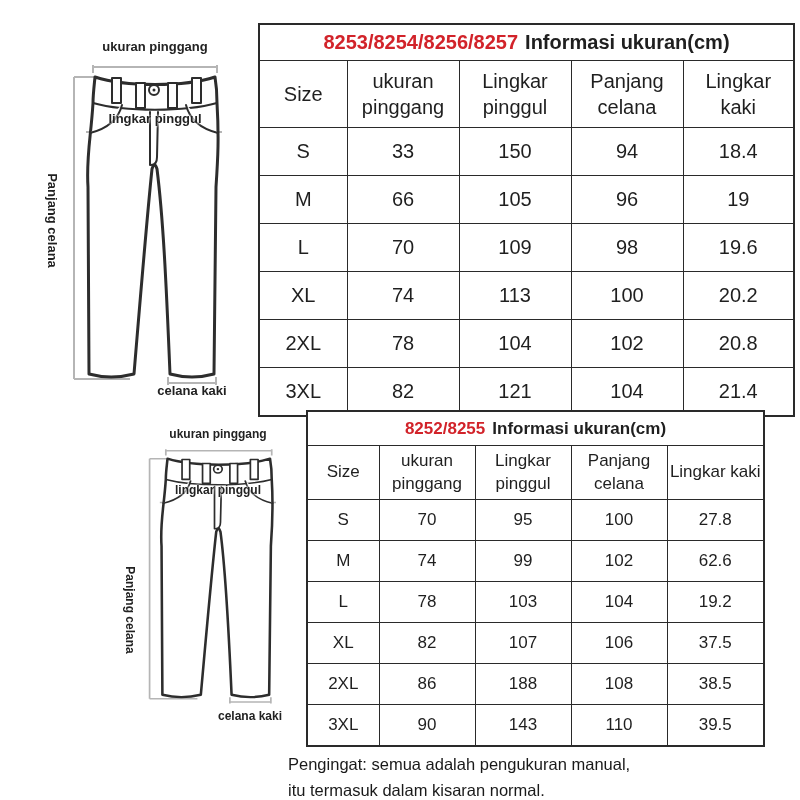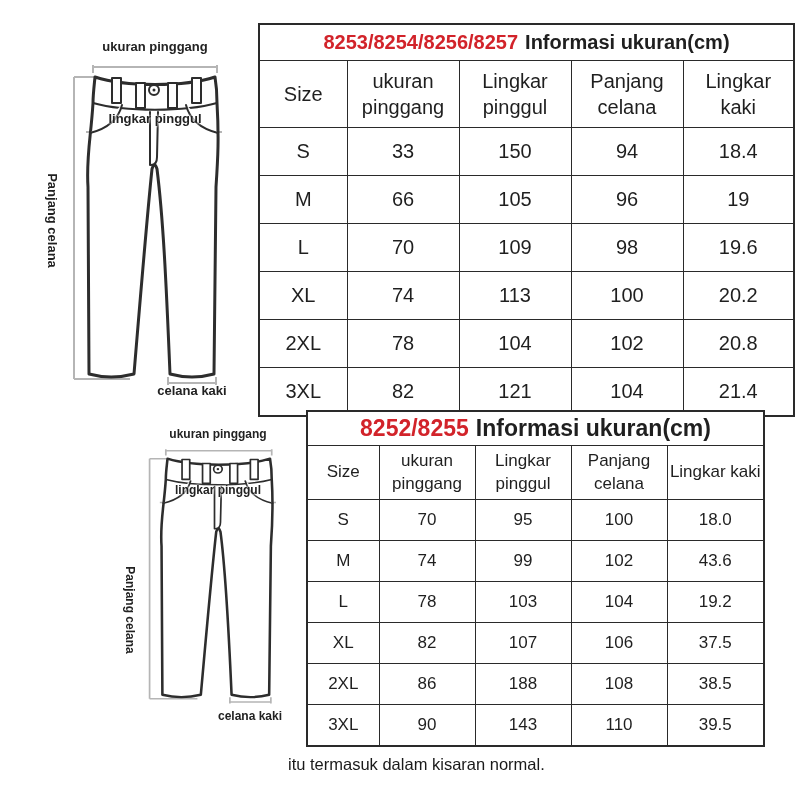--- a/index.html
+++ b/index.html
@@ -17,21 +17,21 @@
   th, td{text-align:center;vertical-align:middle;padding:0 2px;font-weight:400;}
   tr.title th{font-weight:700;border-bottom:1.5px solid #2a2a2a;}
   .code{color:#d2232a;margin-right:7px;font-weight:700;}
 
   .t1{left:258px;top:2px;width:535px;font-size:20px;}
   .t1 tr.title th{height:35px;font-size:20px;}
   .t1 tr.head th{height:66px;line-height:1.3;}
   .t1 tbody td{height:47px;}
 
   .t2{left:306px;top:389px;width:457px;font-size:17px;}
-  .t2 tr.title th{height:33px;font-size:23px;}
+  .t2 tr.title th{height:33px;font-size:17px;}
   .t2 tr.head th{height:53px;line-height:1.3;}
   .t2 tbody td{height:40px;}
 
   
   .footer{position:absolute;left:288px;top:730px;font-size:16.5px;line-height:26px;color:#1a1a1a;}
 
   
   .diagram{position:absolute;}
   .diagram svg{position:absolute;left:0;top:0;width:100%;height:100%;}
   .d1{left:30px;top:6px;width:240px;height:380px;}
@@ -202,28 +202,28 @@
           <th>Panjang celana</th>
           <th>Lingkar kaki</th>
         </tr>
     </thead>
     <tbody>
         <tr>
           <td>S</td>
           <td>70</td>
           <td>95</td>
           <td>100</td>
-          <td>18.0</td>
+          <td>27.8</td>
         </tr>
         <tr>
           <td>M</td>
           <td>74</td>
           <td>99</td>
           <td>102</td>
-          <td>43.6</td>
+          <td>62.6</td>
         </tr>
         <tr>
           <td>L</td>
           <td>78</td>
           <td>103</td>
           <td>104</td>
           <td>19.2</td>
         </tr>
         <tr>
           <td>XL</td>
@@ -243,16 +243,17 @@
           <td>3XL</td>
           <td>90</td>
           <td>143</td>
           <td>110</td>
           <td>39.5</td>
         </tr>
       </tbody>
   </table>
 
   <div class="footer">
+    <div>Pengingat: semua adalah pengukuran manual,</div>
     <div>itu termasuk dalam kisaran normal.</div>
   </div>
 
 </div>
 
 </body></html>

